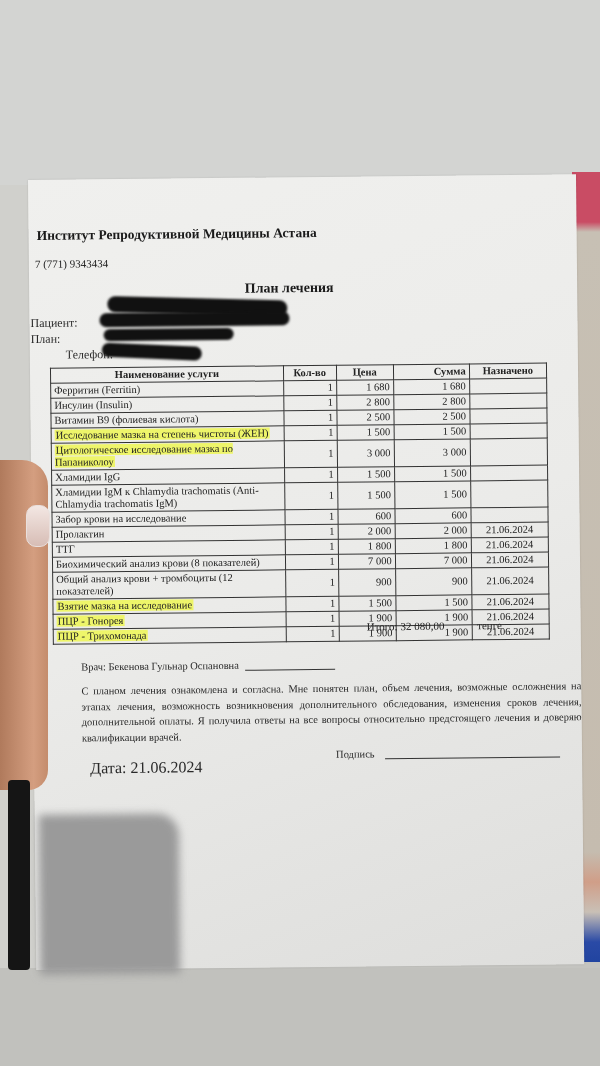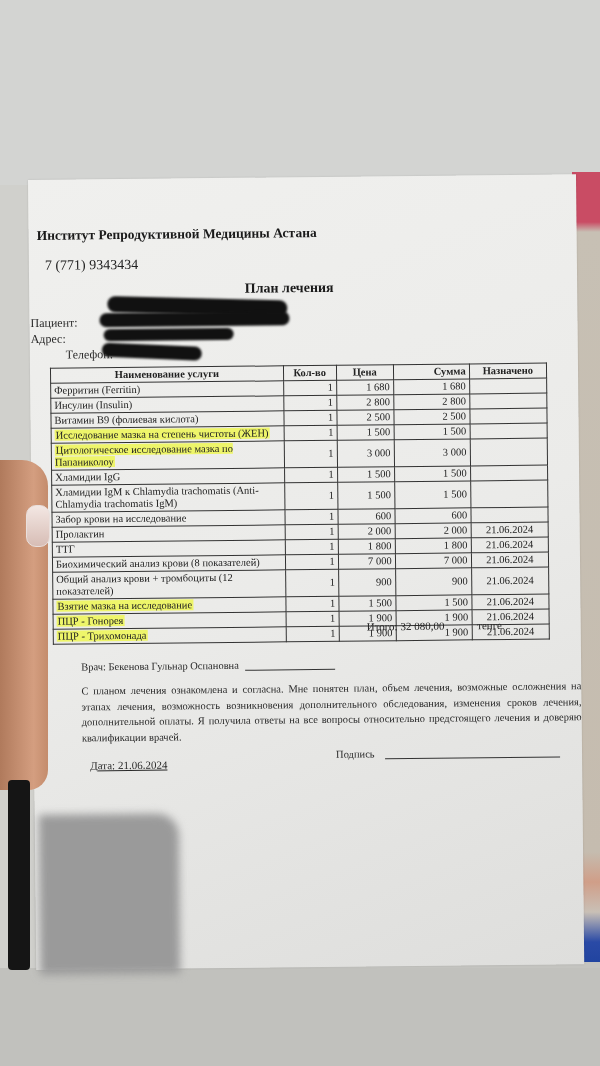--- a/index.html
+++ b/index.html
@@ -23,21 +23,21 @@
     .paper {
       position:absolute; left:28px; top:180px; width:548px; height:790px;
       background:linear-gradient(160deg,#f0f0ee 0%,#ebebe9 50%,#dededc 100%);
       transform:rotate(-0.6deg); transform-origin:top left;
       box-shadow:0 0 2px rgba(0,0,0,.15);
     }
     .gray-block { position:absolute; left:4px; top:635px; width:140px; height:160px;
       background:#9a9a9a; border-radius:0 22px 0 0; filter:blur(4px); }
 
     .inst { position:absolute; left:8px; top:48px; font-size:13.5px; font-weight:bold; color:#1a1a1a; }
-    .phone { position:absolute; left:16px; top:78px; font-size:14px; color:#222; }
+    .phone { position:absolute; left:6px; top:78px; font-size:11px; color:#222; }
     .title { position:absolute; left:0; width:520px; text-align:center; top:103px; font-size:14px; font-weight:bold; color:#1a1a1a; }
     .field { position:absolute; left:1px; font-size:12px; color:#2a2a2a; }
     .redact { position:absolute; background:#111; border-radius:10px; filter:blur(1px); }
 
     table.plan {
       position:absolute; left:20px; top:188px; width:497px;
       border-collapse:collapse; font-size:10.5px; color:#222;
     }
     table.plan td, table.plan th { border:1px solid #333; padding:1px 3px; line-height:12px; height:12px; }
     table.plan th { font-weight:bold; font-size:10.5px; text-align:center; }
@@ -47,41 +47,41 @@
     .c-sum { width:72px; text-align:right; }
     .c-date { width:72px; text-align:center; }
     .hl { background:#eef56a; padding:0 1px; }
     .total { position:absolute; left:334px; top:444px; font-size:11px; color:#222; }
     .total b { font-weight:normal; }
     .currency { margin-left:30px; }
 
     .doctor { position:absolute; left:48px; top:482px; font-size:10.5px; color:#2a2a2a; }
     .sigline { display:inline-block; width:90px; border-bottom:1px solid #333; margin-left:6px; vertical-align:bottom; }
     .consent { position:absolute; left:48px; top:504px; width:500px; font-size:10.5px; line-height:15.5px; text-align:justify; color:#2a2a2a; }
-    .date-line { position:absolute; left:56px; top:580px; font-size:11px; color:#2a2a2a;text-decoration:underline; }
+    .date-line { position:absolute; left:56px; top:580px; font-size:16px; color:#2a2a2a; }
     .sign-line { position:absolute; left:302px; top:572px; font-size:10.5px; color:#2a2a2a; }
     .sign-line .sigline { width:175px; margin-left:10px; }
   </style>
 </head>
 <body>
 
 <div class="bg-top"></div>
 <div class="left-strip"></div>
 <div class="right-strip"></div>
 <div class="bg-bottom"></div>
 
 <div class="paper">
   <div class="gray-block"></div>
 
   <div class="inst">Институт Репродуктивной Медицины Астана</div>
   <div class="phone">7 (771) 9343434</div>
   <div class="title">План лечения</div>
 
   <div class="field" style="top:136px;">Пациент:</div>
-  <div class="field" style="top:152px;">Адрес:</div>
+  <div class="field" style="top:152px;">План:</div>
   <div class="field" style="top:168px;margin-left:35px;">Телефон:</div>
 
   <div class="redact" style="left:78px; top:120px; width:180px; height:16px; transform:rotate(2deg);"></div>
   <div class="redact" style="left:70px; top:134px; width:190px; height:14px;"></div>
   <div class="redact" style="left:74px; top:150px; width:130px; height:12px;"></div>
   <div class="redact" style="left:72px; top:166px; width:100px; height:14px; transform:rotate(3deg);"></div>
 
   <table class="plan">
     <thead>
       <tr>

